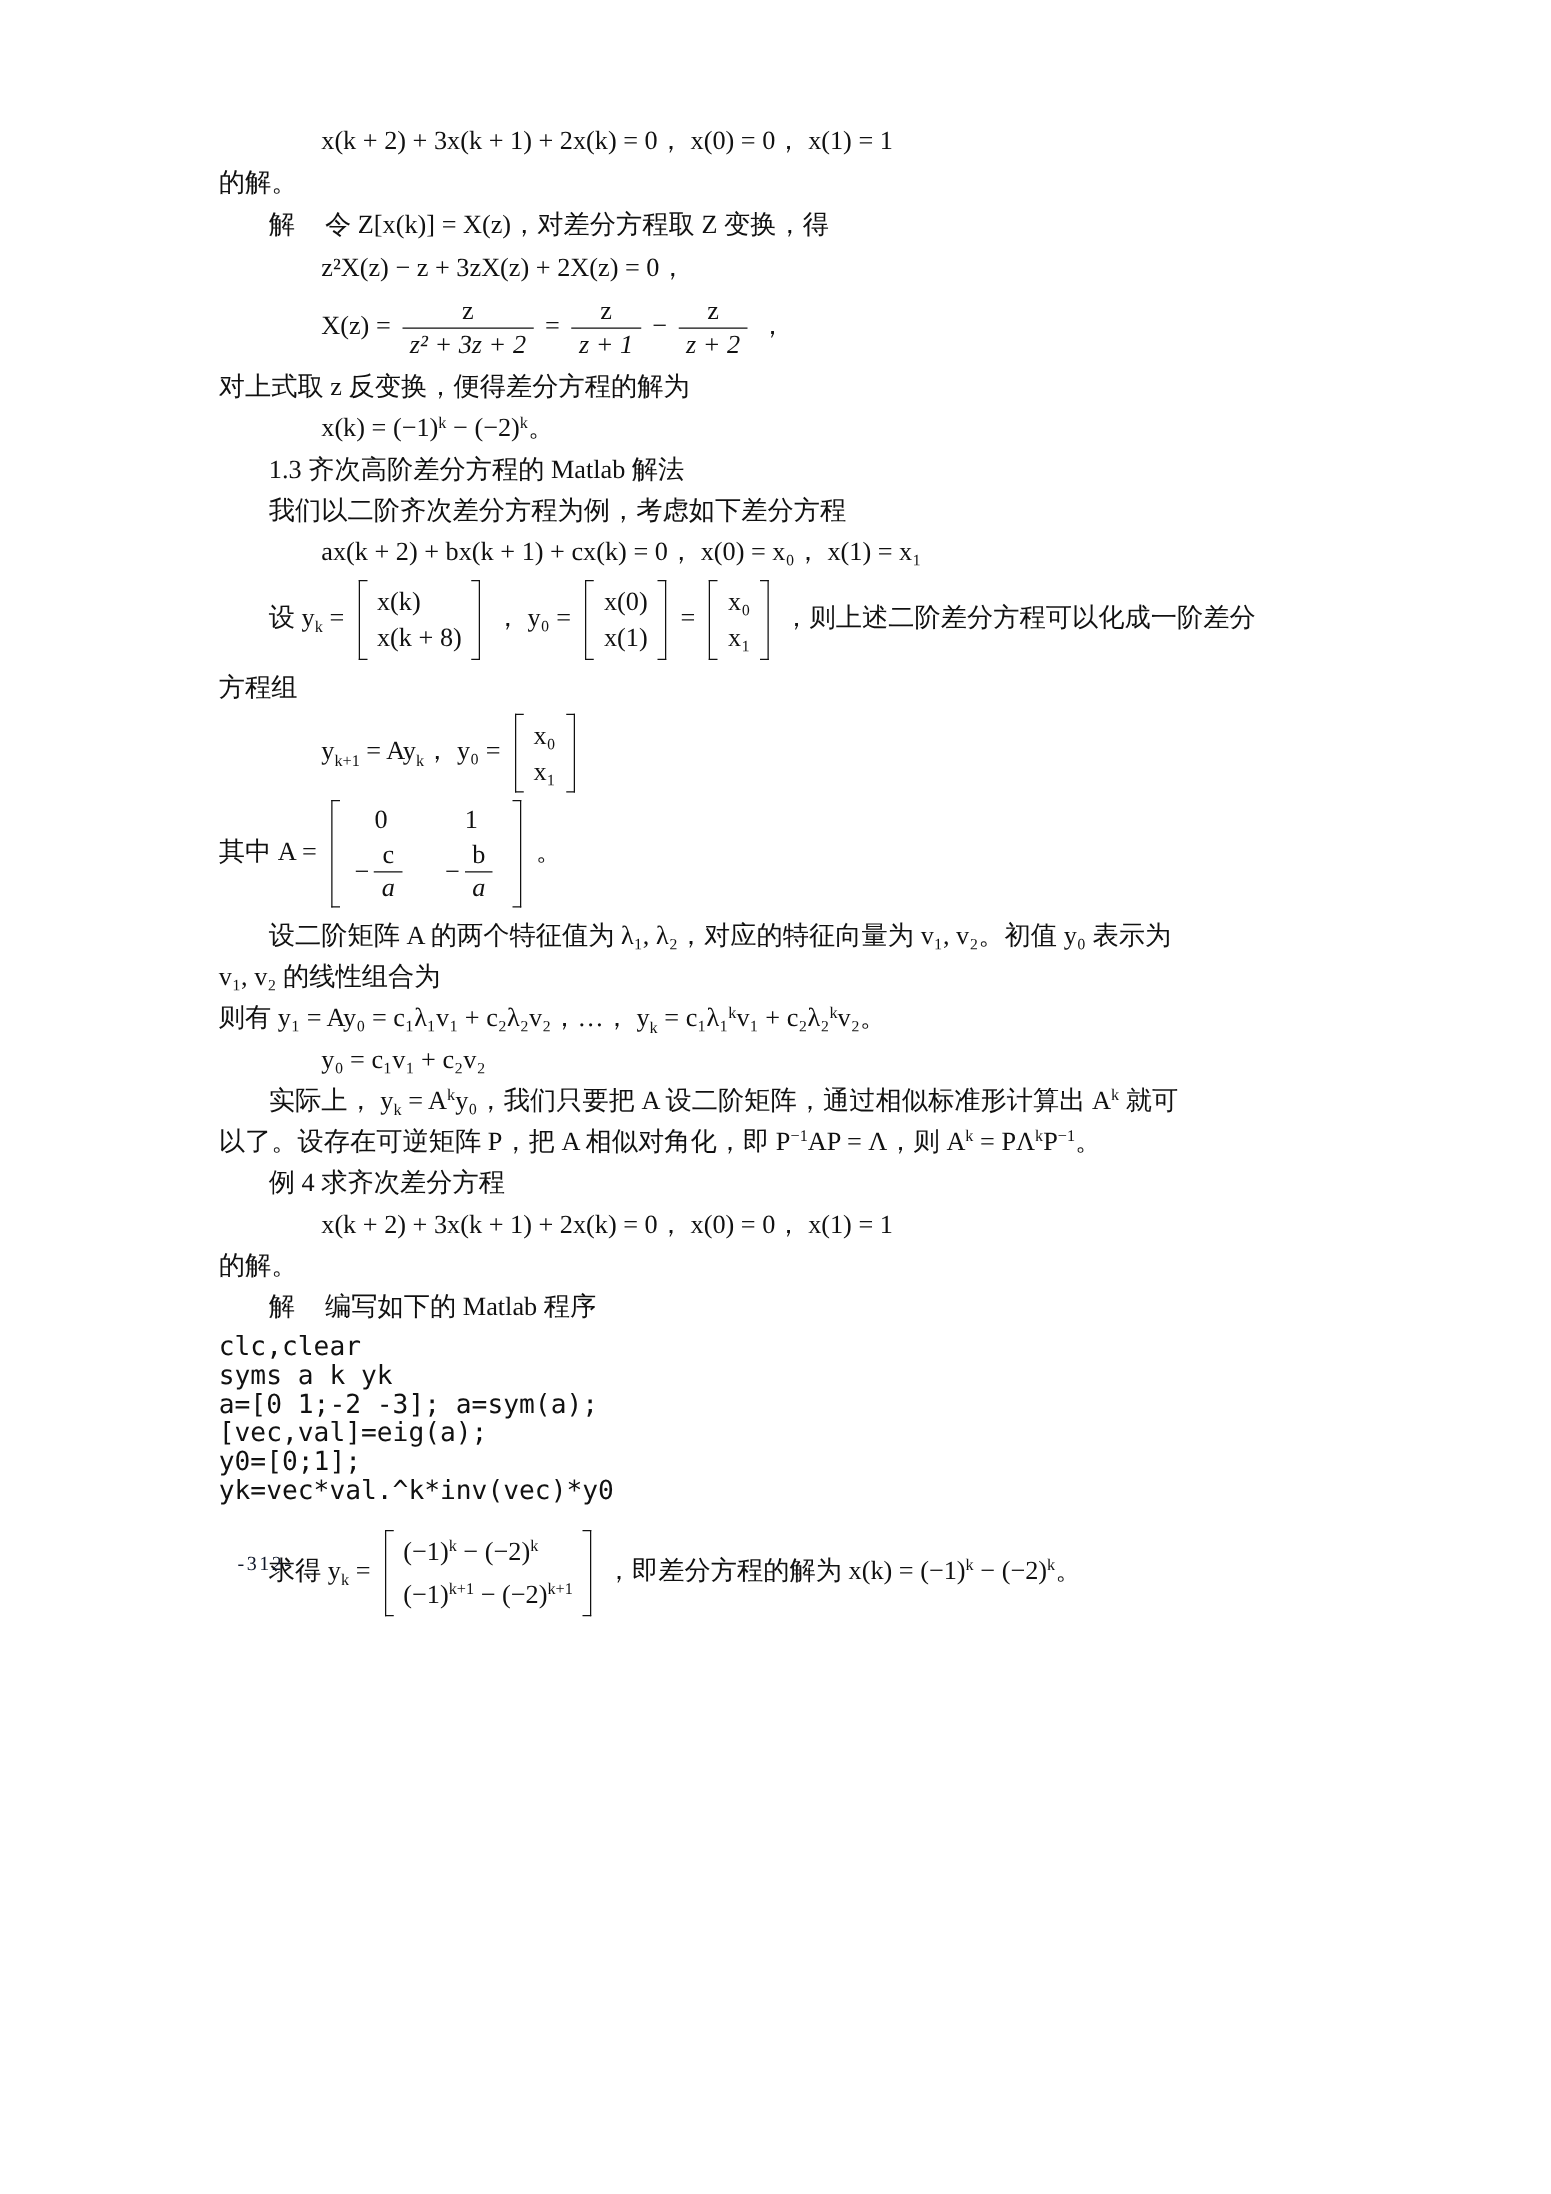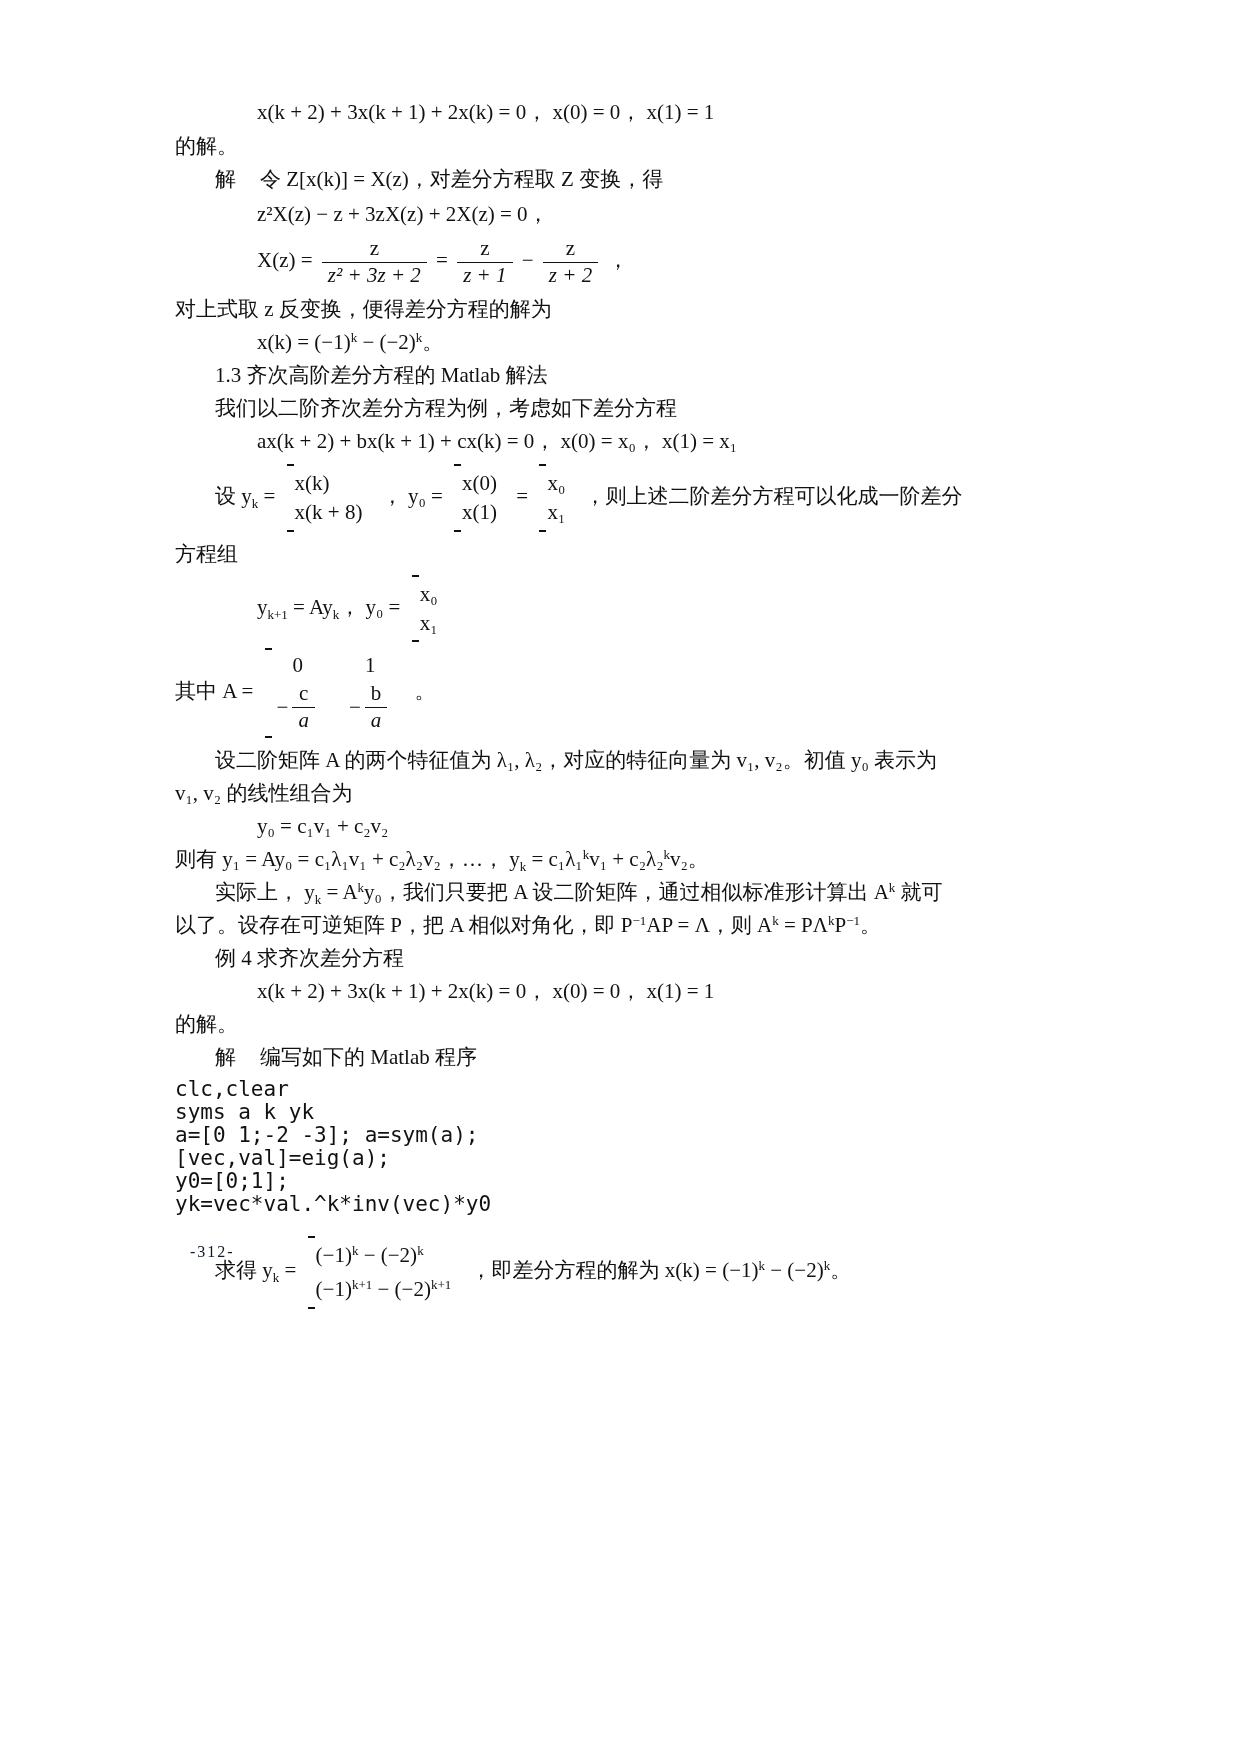--- a/index.html
+++ b/index.html
@@ -19,21 +19,21 @@
   .eq { padding-left:82px; }
   .ip { padding-left:40px; }
   .label { margin-right:24px; }
   sup { font-size:13px; vertical-align:7px; line-height:0; }
   sub { font-size:13px; vertical-align:-5px; line-height:0; }
   
   .frac { display:inline-block; vertical-align:middle; text-align:center; line-height:1.12; margin:0 4px; }
   .frac .num { display:block; padding:0 6px 1px 6px; }
   .frac .den { display:block; border-top:1.5px solid #111; padding:1px 6px 0 6px;font-style:italic; }
   
-  .mat { display:inline-flex; align-items:stretch; vertical-align:middle; margin:0 6px;flex-direction:column; }
+  .mat { display:inline-flex; align-items:stretch; vertical-align:middle; margin:0 6px; }
   .brk { width:7px; }
   .brk.l { border-left:1.8px solid #111; border-top:1.8px solid #111; border-bottom:1.8px solid #111; }
   .brk.r { border-right:1.8px solid #111; border-top:1.8px solid #111; border-bottom:1.8px solid #111; }
   .rows { display:flex; flex-direction:column; justify-content:center; align-items:flex-start; padding:4px 8px; row-gap:3px; line-height:1.25; }
   .rows.wide { row-gap:8px; }
   .rows2 { display:grid; grid-template-columns:auto auto; column-gap:30px; row-gap:5px; align-items:center; justify-items:center; padding:4px 12px; line-height:1.1; }
   .fcell { display:inline-flex; align-items:center; }
   .tall { margin-top:6px; margin-bottom:6px; }
   
   .codeblock { font-family:"DejaVu Sans Mono","Liberation Mono",monospace; font-size:21px; line-height:23px; margin-top:4px; }
@@ -167,26 +167,26 @@
     </div>
 
     <div class="line ip" style="margin-top:4px;">
       <span>设二阶矩阵 A 的两个特征值为 λ₁, λ₂，对应的特征向量为 v₁, v₂。初值 y₀ 表示为</span>
     </div>
 
     <div class="line">
       <span>v₁, v₂ 的线性组合为</span>
     </div>
 
+    <div class="line">
+      <span>则有 y₁ = Ay₀ = c₁λ₁v₁ + c₂λ₂v₂，…， y</span><sub>k</sub><span> = c₁λ₁</span><sup>k</sup><span>v₁ + c₂λ₂</span><sup>k</sup><span>v₂。</span>
+    </div>
+
     <div class="line eq">
       <span>y₀ = c₁v₁ + c₂v₂</span>
-    </div>
-
-    <div class="line">
-      <span>则有 y₁ = Ay₀ = c₁λ₁v₁ + c₂λ₂v₂，…， y</span><sub>k</sub><span> = c₁λ₁</span><sup>k</sup><span>v₁ + c₂λ₂</span><sup>k</sup><span>v₂。</span>
     </div>
 
     <div class="line ip">
       <span>实际上， y</span><sub>k</sub><span> = A</span><sup>k</sup><span>y₀，我们只要把 A 设二阶矩阵，通过相似标准形计算出 A</span><sup>k</sup><span> 就可</span>
     </div>
 
     <div class="line">
       <span>以了。设存在可逆矩阵 P，把 A 相似对角化，即 P</span><sup>−1</sup><span>AP = Λ，则 A</span><sup>k</sup><span> = PΛ</span><sup>k</sup><span>P</span><sup>−1</sup><span>。</span>
     </div>
 

